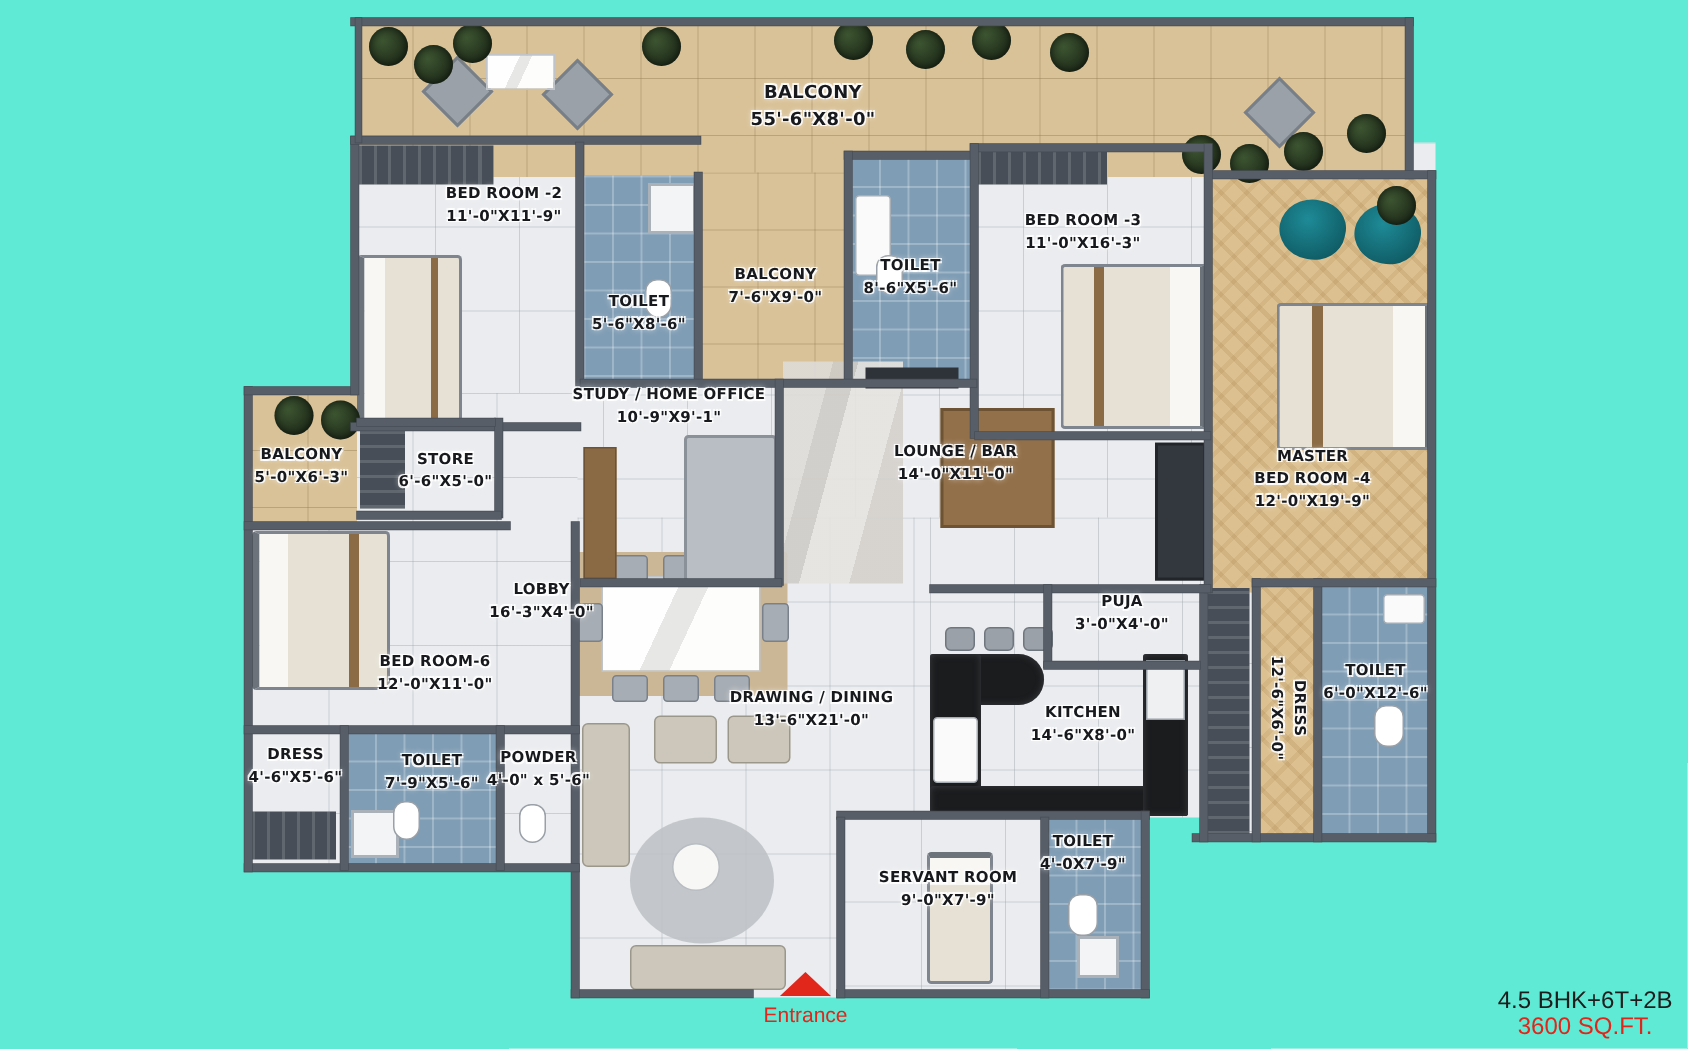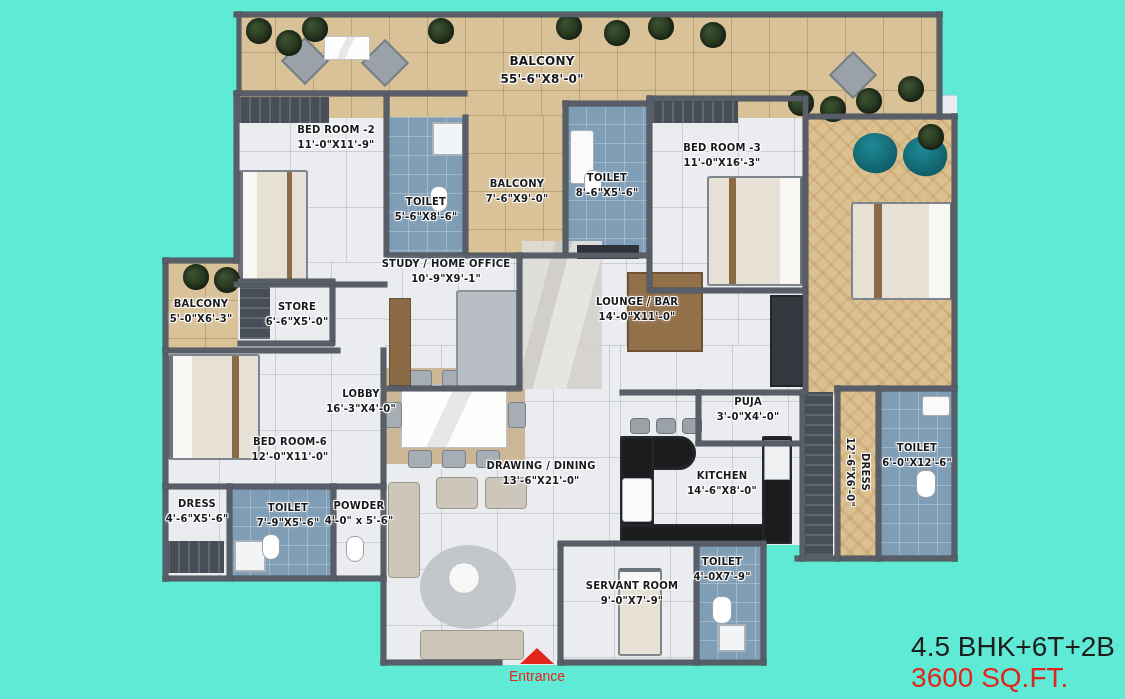--- a/index.html
+++ b/index.html
@@ -91,22 +91,22 @@
   #lb21{left:632px;top:578px;}
   #lb22{left:722px;top:554px;}
 
   
   #entrance{position:absolute;left:537px;top:648px;z-index:45;transform:translateX(-50%);text-align:center;}
   #ent-arrow{width:0;height:0;border-left:17px solid transparent;border-right:17px solid transparent;
     border-bottom:16px solid #E1261C;margin:0 auto 4px auto;}
   #ent-label{color:#E1261C;font-family:"Liberation Sans",sans-serif;font-size:14px;}
 
   
-  #footer{position:absolute;right:10px;bottom:5px;z-index:45;text-align:left;
-    font-family:"Liberation Sans",sans-serif;font-size:28px;line-height:1.1;}
+  #footer{position:absolute;right:10px;bottom:5px;z-index:45;text-align:center;
+    font-family:"Liberation Sans",sans-serif;font-size:16px;line-height:1.1;}
   #f1{color:#1D1D1D;}
   #f2{color:#E0261B;}
 </style>
 </head>
 <body>
 
 <div id="page">
   <div id="plan">
 
     <div class="lbl" id="lb0">
@@ -125,20 +125,25 @@
         <span>BALCONY</span>
         <span class="dims">7'-6"X9'-0"</span>
       </div>
     <div class="lbl" id="lb4">
         <span>TOILET</span>
         <span class="dims">8'-6"X5'-6"</span>
       </div>
     <div class="lbl" id="lb5">
         <span>BED ROOM -3</span>
         <span class="dims">11'-0"X16'-3"</span>
+      </div>
+    <div class="lbl" id="lb6">
+        <span>MASTER</span>
+        <span>BED ROOM -4</span>
+        <span class="dims">12'-0"X19'-9"</span>
       </div>
     <div class="lbl" id="lb7">
         <span>STUDY / HOME OFFICE</span>
         <span class="dims">10'-9"X9'-1"</span>
       </div>
     <div class="lbl" id="lb8">
         <span>LOUNGE / BAR</span>
         <span class="dims">14'-0"X11'-0"</span>
       </div>
     <div class="lbl" id="lb9">

